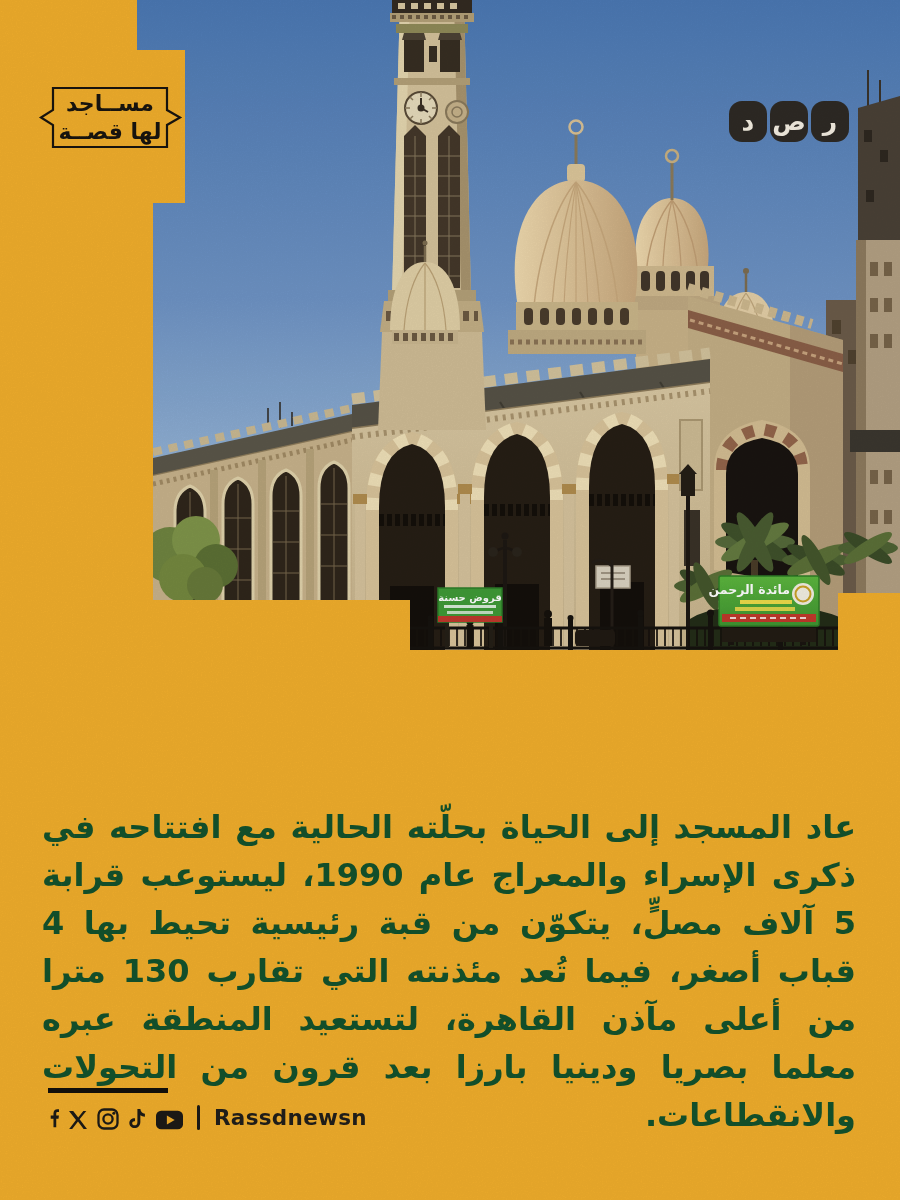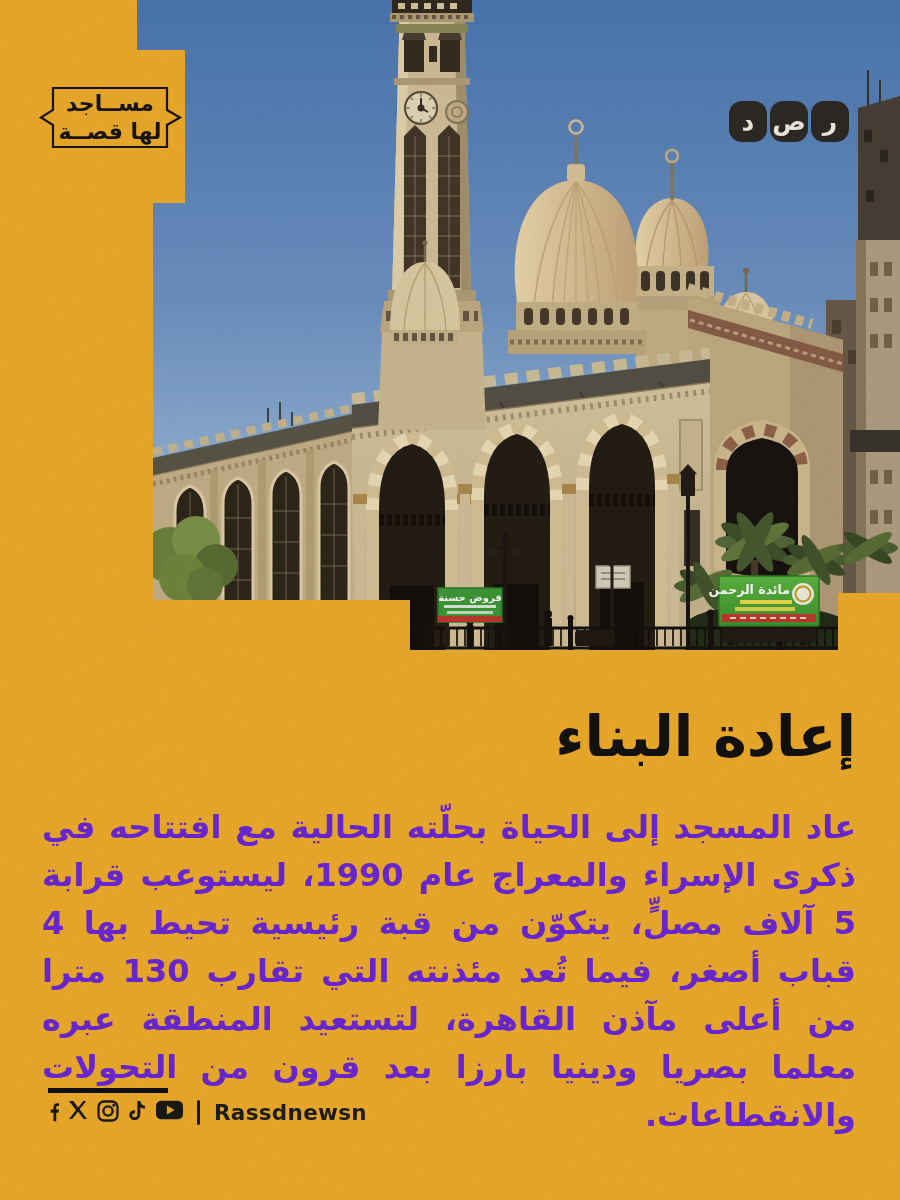--- a/index.html
+++ b/index.html
@@ -26,25 +26,25 @@
     font-size:25px;font-weight:bold;line-height:41px;
   }
   
   .headline{
     position:absolute;top:701px;right:44px;direction:rtl;
     font-size:57px;font-weight:bold;color:#15130F;line-height:1.25;
   }
   .bodytext{
     position:absolute;top:803px;right:44px;left:42px;direction:rtl;
     text-align:justify;text-align-last:right;
-    font-size:32px;font-weight:bold;color:#6d28d9;line-height:1.5;
+    font-size:32px;font-weight:bold;color:#14532d;line-height:1.5;
   }
   
   .footer-line{position:absolute;left:48px;top:1088px;width:120px;height:5px;background:#12100C;}
-  .social{position:absolute;left:46px;top:1100px;display:flex;align-items:flex-start;gap:9px;color:#1D1B17;height:30px;}
+  .social{position:absolute;left:46px;top:1100px;display:flex;align-items:flex-end;gap:9px;color:#1D1B17;height:30px;}
   .social svg{display:block;}
   .sep{width:3px;height:25px;background:#1D1B17;border-radius:2px;margin:0 5px;}
   .handle{font-size:21.5px;font-weight:bold;color:#211F1B;letter-spacing:.3px;}
   .grain{position:absolute;inset:0;pointer-events:none;opacity:.05;}
 </style>
 </head>
 <body>
 
 <div class="card">
 
@@ -424,21 +424,20 @@
     <text x="74" y="33" text-anchor="middle" font-size="22" font-weight="bold" fill="#19150F">مســاجد</text>
     <text x="74" y="61" text-anchor="middle" font-size="22" font-weight="bold" fill="#19150F">لها قصــة</text>
   </svg>
 
   <div class="logo">
     <div class="block">د</div>
     <div class="block">ص</div>
     <div class="block">ر</div>
   </div>
 
-  <h1 class="headline" style="margin:0">إعادة البناء</h1>
   <p class="bodytext" style="margin:0">عاد المسجد إلى الحياة بحلّته الحالية مع افتتاحه في ذكرى الإسراء والمعراج عام 1990، ليستوعب قرابة 5 آلاف مصلٍّ، يتكوّن من قبة رئيسية تحيط بها 4 قباب أصغر، فيما تُعد مئذنته التي تقارب 130 مترا من أعلى مآذن القاهرة، لتستعيد المنطقة عبره معلما بصريا ودينيا بارزا بعد قرون من التحولات والانقطاعات.</p>
 
   <div class="footer-line"></div>
   <div class="social">
     <svg width="13" height="24" viewBox="0 0 16 23">
       <path fill="#1D1B17" d="M9.2,23 V12.4 H5.8 V8.4 H9.2 V5.7 C9.2,2.5 11.1,0.6 14,0.6 C15.2,0.6 16,0.7 16,0.7 V4.2 H14.3 C12.8,4.2 12.6,5 12.6,6.1 V8.4 H15.9 L15.4,12.4 H12.6 V23 Z"></path>
     </svg>
     <svg width="20" height="20" viewBox="0 0 20 20">
       <path fill="#1D1B17" d="M1,1 L8,10 L1.2,19 H4.2 L10,11.6 L15.6,19 H19 L11.6,9.2 L18.3,1 H15.3 L10.2,7.4 L5.2,1 Z"></path>
     </svg>

